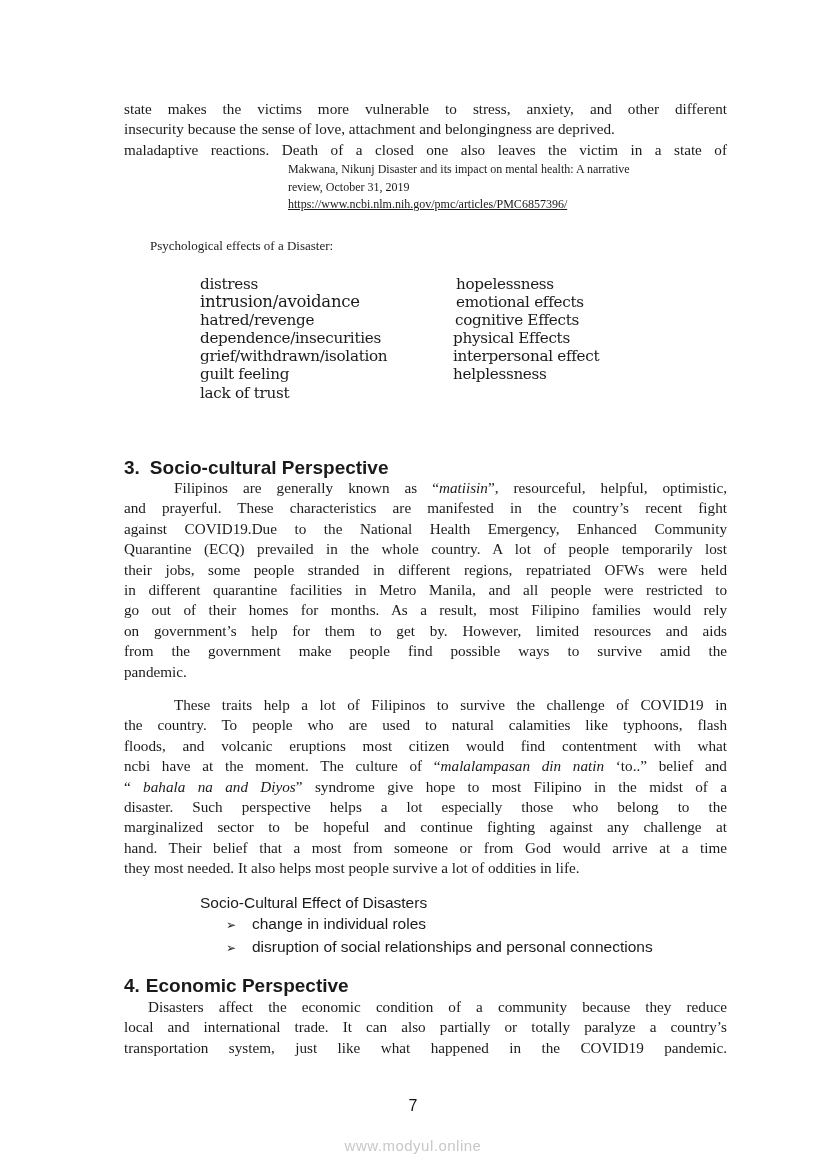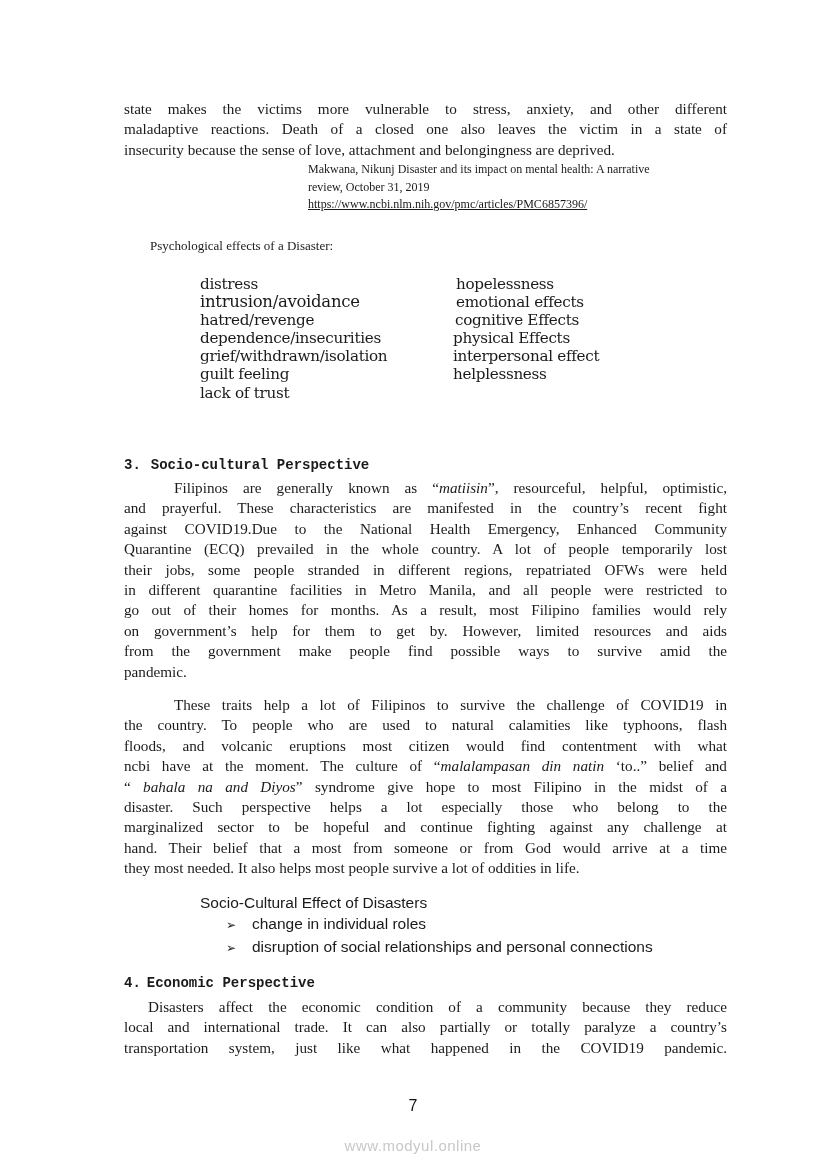--- a/index.html
+++ b/index.html
@@ -4,46 +4,46 @@
 <style>
   html, body { margin: 0; padding: 0; background: #ffffff; }
   body { width: 826px; height: 1169px; position: relative; overflow: hidden;
          font-family: "DejaVu Serif", "Liberation Serif", serif; color: #1a1a1a; }
   .page { position: absolute; left: 0; top: 0; width: 826px; height: 1043px; }
   .txt { position: absolute; left: 124px; width: 603px; font-size: 15.2px; line-height: 20.4px;
          font-family: "Liberation Serif", serif; text-align: justify; }
   .jl { display: block; text-align: justify; text-align-last: justify; white-space: nowrap; }
   .jl.last { text-align-last: left; }
   .cite { position: absolute; left: 288px; top: 161px; font-size: 12px; line-height: 17.5px;
-          font-family: "Liberation Serif", serif; margin-left: 20px; }
+          font-family: "Liberation Serif", serif; }
   .cite a { color: #1a1a1a; text-decoration: underline; }
   .lbl { position: absolute; font-family: "Liberation Serif", serif; font-size: 13px; }
   .list { position: absolute; font-size: 15.2px; line-height: 18.1px;
           font-family: "DejaVu Serif", serif; letter-spacing: -0.3px; }
   .list div { white-space: nowrap; }
-  .heading { position: absolute; left: 124px; font-family: Liberation Mono, monospace; font-weight: bold; font-size: 14px; }
+  .heading { position: absolute; left: 124px; font-family: Liberation Sans, sans-serif; font-weight: bold; font-size: 19px; }
   .heading .num { font-weight: bold; margin-right: 10px; }
   .bullets { position: absolute; left: 200px; top: 892px; font-family: Liberation Sans, sans-serif; font-size: 15.5px; line-height: 21px; }
   .bullets .item { white-space: nowrap; }
   .bullets .arrow { display: inline-block; width: 26px; margin-left: 26px; font-size: 12px; }
   .pagenum { position: absolute; left: 0; width: 826px; top: 1097px; text-align: center;
              font-family: "Liberation Sans", sans-serif; font-size: 16px; color: #111; }
   .watermark { position: absolute; left: 0; width: 826px; top: 1124px; text-align: center;
                font-family: "Liberation Sans", sans-serif; font-size: 15px; color: #c8c8c8; letter-spacing: 0.5px; margin-top: 13px; }
   i { font-style: italic; }
 </style>
 </head>
 <body>
 
 <div class="page">
 
   <div class="txt" style="top:99px;">
     <span class="jl">state makes the victims more vulnerable to stress, anxiety, and other different</span>
+    <span class="jl last">insecurity because the sense of love, attachment and belongingness are deprived.</span>
     <span class="jl">maladaptive reactions. Death of a closed one also leaves the victim in a state of</span>
-    <span class="jl last">insecurity because the sense of love, attachment and belongingness are deprived.</span>
   </div>
 
   <div class="cite">
     <div>Makwana, Nikunj Disaster and its impact on mental health: A narrative</div>
     <div>review, October 31, 2019</div>
     <div><a>https://www.ncbi.nlm.nih.gov/pmc/articles/PMC6857396/</a></div>
   </div>
 
   <div class="lbl" style="left:150px; top:238px;">Psychological effects of a Disaster:</div>
 

